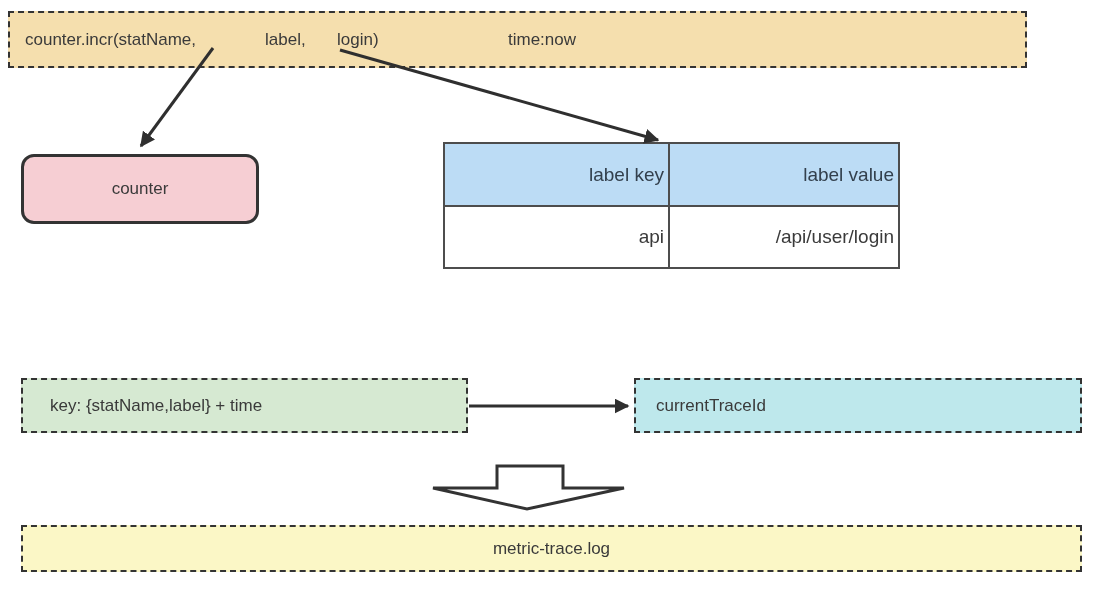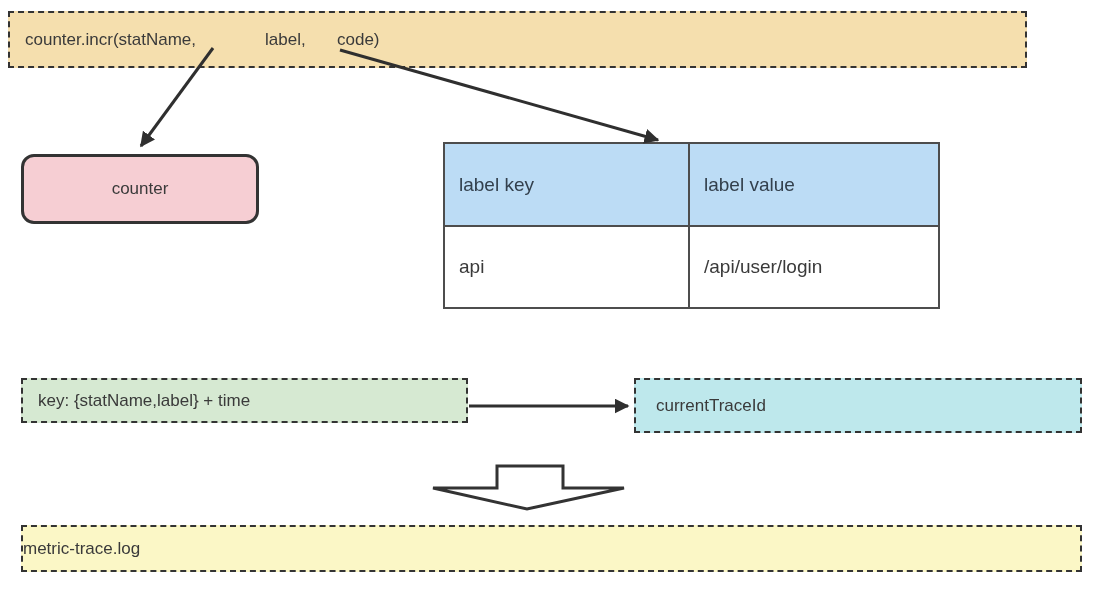--- a/index.html
+++ b/index.html
@@ -29,48 +29,49 @@
     position:absolute; left:21px; top:154px; width:238px; height:70px; box-sizing:border-box;
     background:var(--pink,#f6ced3); border:3px solid var(--border-dark,#333); border-radius:13px;
     display:flex; align-items:center; justify-content:center; font-size:17px;
   }
 
   .label-table{
     position:absolute; left:443px; top:142px; border-collapse:collapse;
     font-size:19px; color:#33404d; background:#fff;
   }
   .label-table th,.label-table td{
-    border:2px solid var(--table-border,#4d4d4d); text-align:left;
-    font-weight:400; padding:14px;
+    border:2px solid var(--table-border,#4d4d4d); text-align:right;
+    font-weight:400; padding:4px;
   }
   .label-table th{ width:215px; height:53px; background:var(--blue,#bcdcf5); }
   .label-table th + th{ width:220px; }
   .label-table td{ height:52px; color:var(--text,#3a3a3a);margin-top:12px; }
 
-  .key-box{ left:21px; top:378px; width:447px; height:45px; background:var(--green,#d6e9d2);
-    display:flex; align-items:center; padding-left:15px; }
+  .key-box{ left:21px; top:378px; width:447px; height:55px; background:var(--green,#d6e9d2);
+    display:flex; align-items:center; padding-left:27px; }
   .trace-box{ left:634px; top:378px; width:448px; height:55px; background:var(--cyan,#bee8ec);
     display:flex; align-items:center; padding-left:20px; }
   .log-box{ left:21px; top:525px; width:1061px; height:47px; background:var(--yellow,#fbf7c6);
-    display:flex; align-items:center; }
+    display:flex; align-items:center; justify-content:center; }
 
   .arrows-layer{
     position:absolute; left:0; top:0; width:1098px; height:589px;
     pointer-events:none; z-index:5;
   }
 </style>
 </head>
 <body>
 
 <div class="canvas">
 
   <div class="dashed-box top-box">
     <span class="arg-call">counter.incr(statName,</span>
     <span class="arg-label">label,</span>
-    <span class="arg-count">code)</span>
+    <span class="arg-count">login)</span>
+    <span class="arg-time">time:now</span>
   </div>
 
   <div class="counter-box">
     <span>counter</span>
   </div>
 
   <table class="label-table">
     <tbody>
         <tr>
       <th>label key</th>

